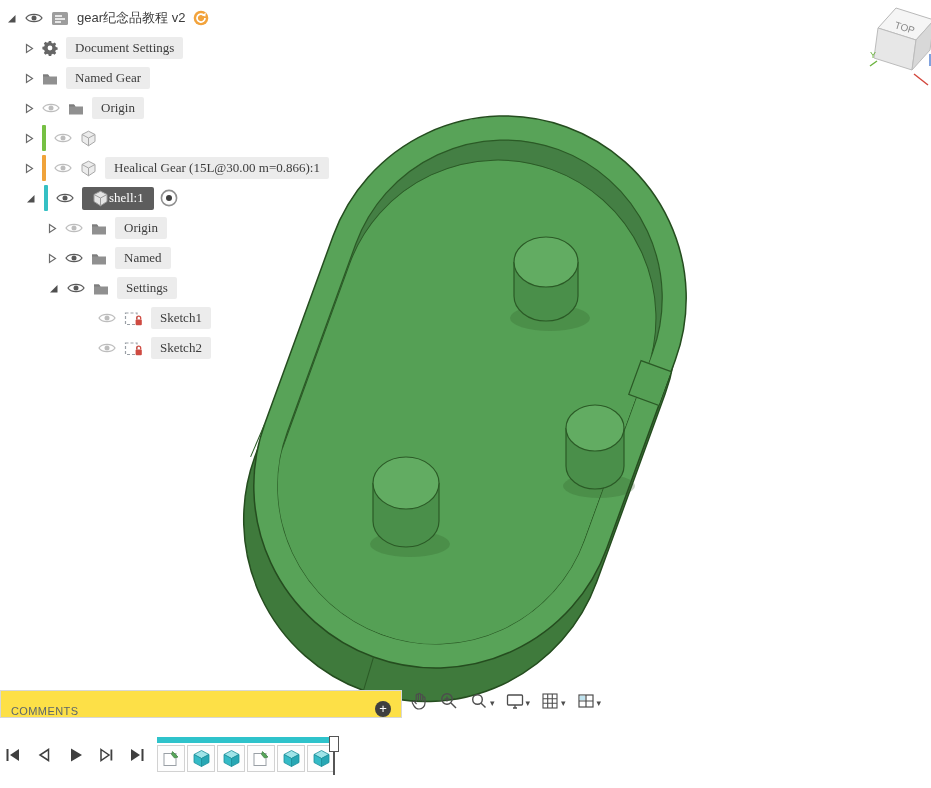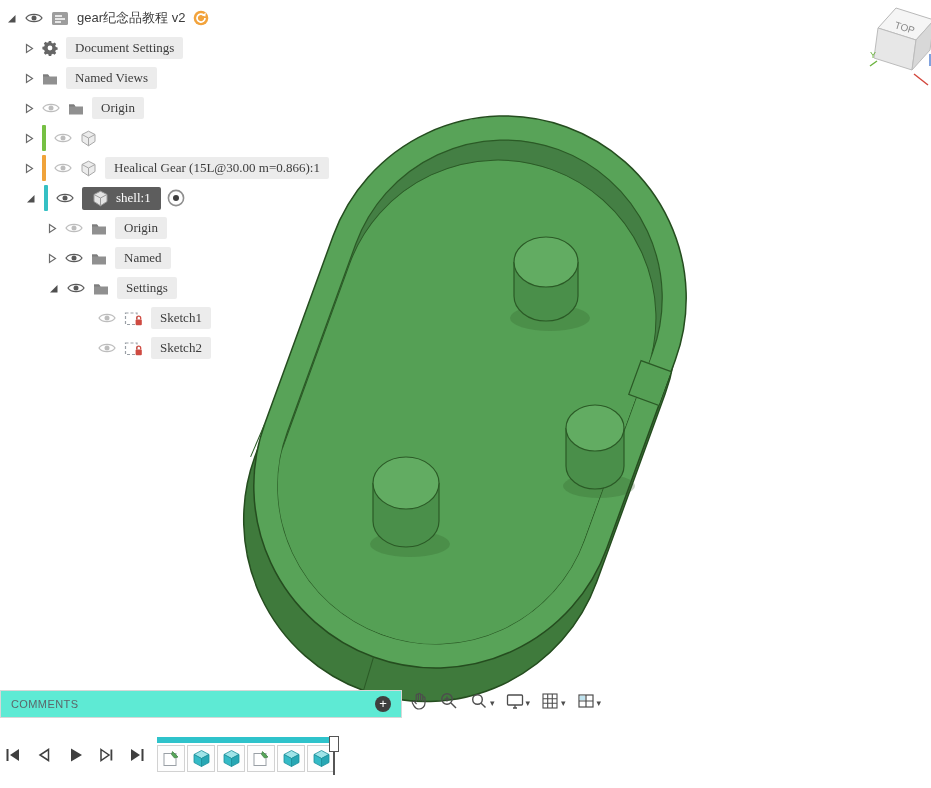--- a/index.html
+++ b/index.html
@@ -3,28 +3,28 @@
 <meta charset="utf-8">
 <style>
   html,body{margin:0;padding:0;}
   body{width:931px;height:788px;position:relative;background:#fff;overflow:hidden;
        font-family:"Liberation Sans",sans-serif;color:#3c3c3c;}
   
   .tree{position:absolute;top:0;left:0;z-index:6;}
   .row{position:absolute;left:0;height:30px;display:flex;align-items:center;font-size:13px;white-space:nowrap;}
   .row .ic{display:inline-flex;align-items:center;justify-content:center;margin-right:8px;}
   .pill{background:#ececec;padding:3px 9px;border-radius:2px;font-family:Liberation Serif, serif;}
-  .pill.sel{background:#5d5d5d;color:#fff;display:inline-flex;align-items:center;gap:7px;padding:3px 10px;}
+  .pill.sel{background:#5d5d5d;color:#fff;display:inline-flex;align-items:center;gap:0;padding:3px 10px;}
   .cbar{display:inline-block;width:4px;height:26px;margin-right:8px;border-radius:1px;}
   
   .viewport{position:absolute;left:0;top:0;z-index:1;}
   .viewcube-wrap{position:absolute;top:0;right:0;width:63px;height:92px;overflow:hidden;z-index:5;}
   
-  .comments{position:absolute;left:0;top:690px;width:400px;height:26px;background:#5eead4;
-            border:1px solid #d7d7d7;display:flex;align-items:center;z-index:6;}
+  .comments{position:absolute;left:0;top:690px;width:400px;height:26px;background:#fde047;
+            border:1px solid #d7d7d7;display:flex;align-items:flex-end;z-index:6;}
   .comments .label{font-size:11px;color:#5c666a;letter-spacing:.4px;margin-left:10px;flex:1;}
   .cbtn{width:16px;height:16px;border-radius:50%;background:#3f3f3f;color:#fff;font-size:13px;
         line-height:15px;text-align:center;margin-right:10px;}
   .navbar{position:absolute;left:406px;top:689px;height:28px;display:flex;align-items:center;gap:4px;z-index:6;}
   .navbtn{display:flex;align-items:center;padding:2px 3px;}
   .caret{font-size:9px;color:#4d4d4d;margin-left:1px;}
   
   .playbar{position:absolute;left:2px;top:744px;display:flex;align-items:center;gap:9px;z-index:6;}
   .pbtn{display:flex;align-items:center;justify-content:center;width:22px;height:22px;}
   .trange{position:absolute;left:157px;top:737px;width:176px;height:6px;background:#2fc3cb;z-index:6;}
@@ -147,21 +147,21 @@
       <svg width="9" height="11" viewBox="0 0 9 11">
           <path d="M1.5 1.5 L7.5 5.5 L1.5 9.5 Z" fill="none" stroke="#6b6b6b" stroke-width="1.2"></path>
         </svg>
       </span>
     <span class="ic">
       <svg width="16" height="13" viewBox="0 0 16 13">
           <path d="M1 2.5 h5 l1.5 2 H15 v8 H1 Z" fill="#909090"></path>
           <path d="M1 2.5 h5 l1.5 2 H1 Z" fill="#7d7d7d"></path>
         </svg>
       </span>
-    <span class="pill">Named Views</span>
+    <span class="pill">Named Gear</span>
   </div>
 
   <div class="row" style="top:93px">
     <span class="ic" style="margin-left:25px">
       <svg width="9" height="11" viewBox="0 0 9 11">
           <path d="M1.5 1.5 L7.5 5.5 L1.5 9.5 Z" fill="none" stroke="#6b6b6b" stroke-width="1.2"></path>
         </svg>
       </span>
     <span class="ic">
       <svg width="18" height="12" viewBox="0 0 18 12">

